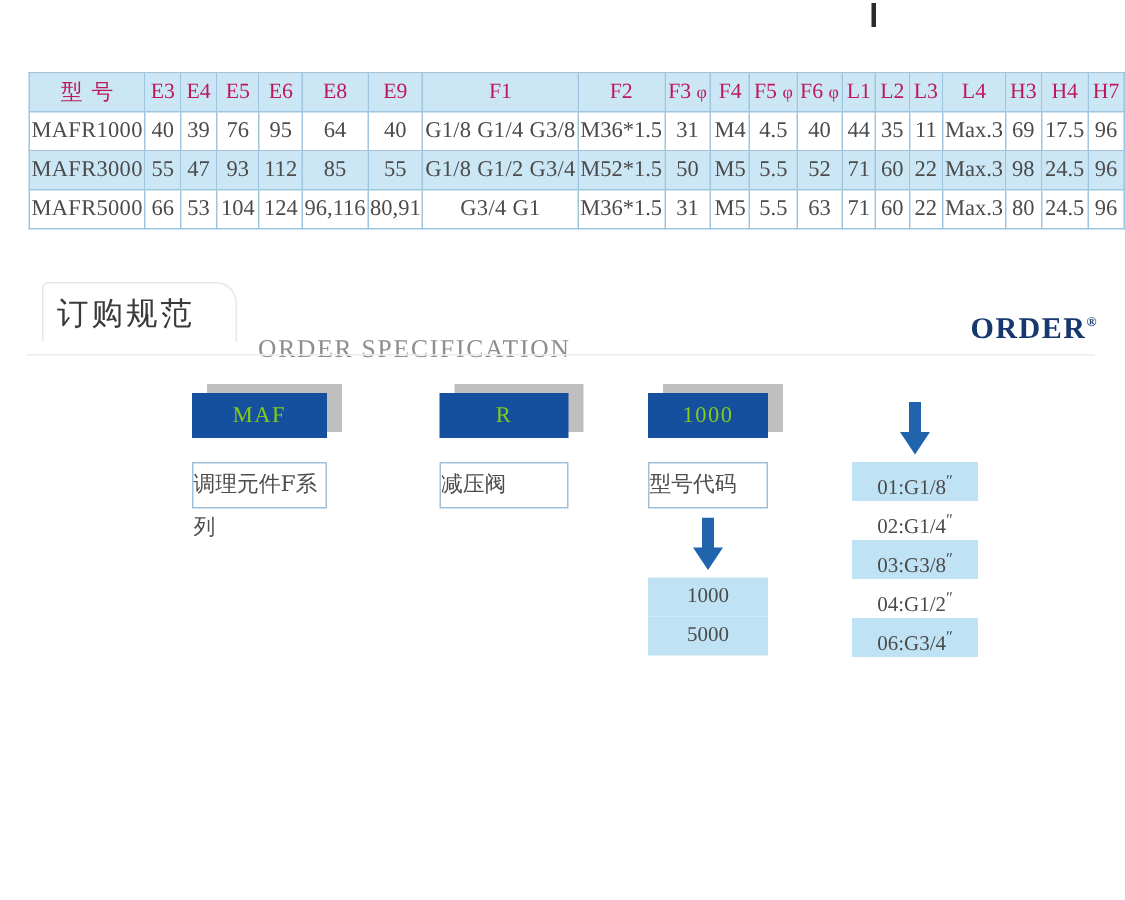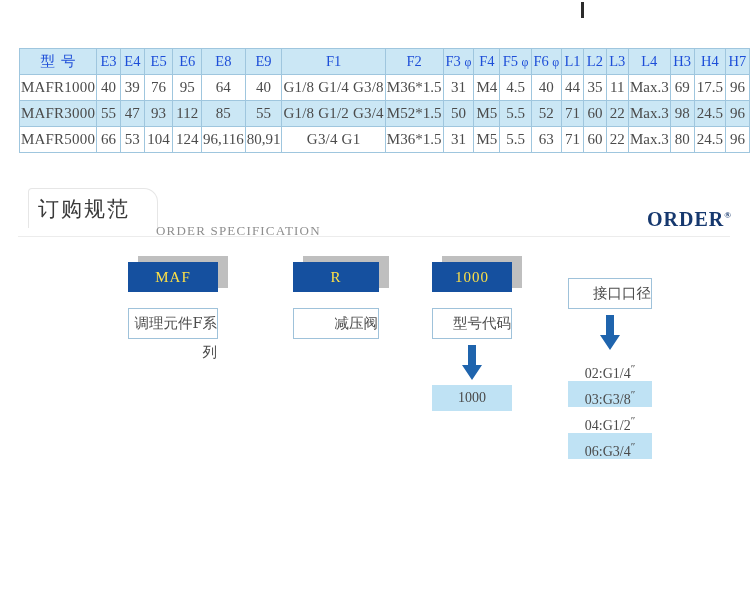--- a/index.html
+++ b/index.html
@@ -31,21 +31,21 @@
     height: 26px;
     color: #4b4b4b;
     font-size: 15px;
     padding: 0 1px;
     white-space: nowrap;
     overflow: hidden;
   }
   table.spec tr.hdr td {
     background: #cbe7f5;
     font-size: 14.5px;
-    color: #1d4ed8;
+    color: #be185d;
   }
   table.spec tr.alt td { background: #cbe7f5; }
   td.model { font-size: 14.5px; letter-spacing: .2px; margin-top: 12px; }
   td.tiny  { font-size: 9px; color:#6a6a6a; letter-spacing:.2px; }
   td.small { font-size: 11px; color:#555; }
   td.mid   { font-size: 13.5px; }
   .sp { letter-spacing: 6px; }
   .phi { font-size: 12px; }
 
   
@@ -58,22 +58,22 @@
     border-top-left-radius:4px;
     border-top-right-radius:14px;
     background:#fff;
   }
   .sect-title-cn {
     position:absolute; left:38px; top:7px;
     font-size:21px; color:#3a3a3a; letter-spacing:2px;
     font-family:"DejaVu Serif", serif;
   }
   .sect-title-en {
-    position:absolute; left:156px; top:35px;
-    font-size:13px; color:#8e8e8e; letter-spacing:1.2px;
+    position:absolute; left:172px; top:35px;
+    font-size:17px; color:#8e8e8e; letter-spacing:1.2px;
     font-family:"Liberation Serif", serif;
   }
   .sect-rule {
     position:absolute; left:18px; top:48px;
     width:712px; height:1px; background:#ececec;
   }
   .brand {
     position:absolute; right:18px; top:20px;
     font-size:20px; font-weight:bold; color:#16386e;
     letter-spacing:1px;
@@ -87,31 +87,31 @@
 
   .codebox-wrap { position:relative; }
   .codebox-shadow {
     position:absolute; left:10px; top:-6px;
     width:100%; height:32px; background:#bfbfbf;
   }
   .codebox {
     position:relative;
     height:30px; line-height:30px;
     background:#15509f;
-    color:#fde047; text-align:center;
+    color:#84cc16; text-align:center;
     font-size:15px; letter-spacing:1px;
     font-family:"Liberation Serif", serif;
   }
 
   .labelbox {
     margin-top:16px;
     height:31px; line-height:29px;
     border:1px solid #9fc2da;
     background:#ffffff;
-    color:#4d4d4d; text-align:right;
+    color:#4d4d4d; text-align:left;
     font-size:14.5px;
     font-family:"DejaVu Serif", serif;
   }
 
   .arrow { position:relative; height:46px; }
   .arrow svg { position:absolute; left:50%; margin-left:-11px; top:6px; }
 
   .optlist { margin-top:0px; }
   .opt {
     height:26px; line-height:26px;
@@ -275,30 +275,31 @@
           <div class="codebox">1000</div>
         </div>
         <div class="labelbox">型号代码</div>
         <div class="arrow">
           <svg width="22" height="36" viewBox="0 0 22 36">
             <path d="M7 0 h8 v20 h6 L11 35 L1 20 h6 z" fill="#1f64ad"></path>
           </svg>
         </div>
         <div class="optlist">
           <div class="opt hl">1000</div>
+          <div class="opt hl">5000</div>
         </div>
       </div>
       <div class="col" style="left: 568px; width: 84px;">
-        <div class="labelbox">接口口径</div>
         <div class="arrow">
           <svg width="22" height="36" viewBox="0 0 22 36">
             <path d="M7 0 h8 v20 h6 L11 35 L1 20 h6 z" fill="#1f64ad"></path>
           </svg>
         </div>
         <div class="optlist">
+          <div class="opt hl"><span>01:G1/8</span><sup>″</sup></div>
           <div class="opt"><span>02:G1/4</span><sup>″</sup></div>
           <div class="opt hl"><span>03:G3/8</span><sup>″</sup></div>
           <div class="opt"><span>04:G1/2</span><sup>″</sup></div>
           <div class="opt hl"><span>06:G3/4</span><sup>″</sup></div>
         </div>
       </div>
     </div>
 
 </div>
 

